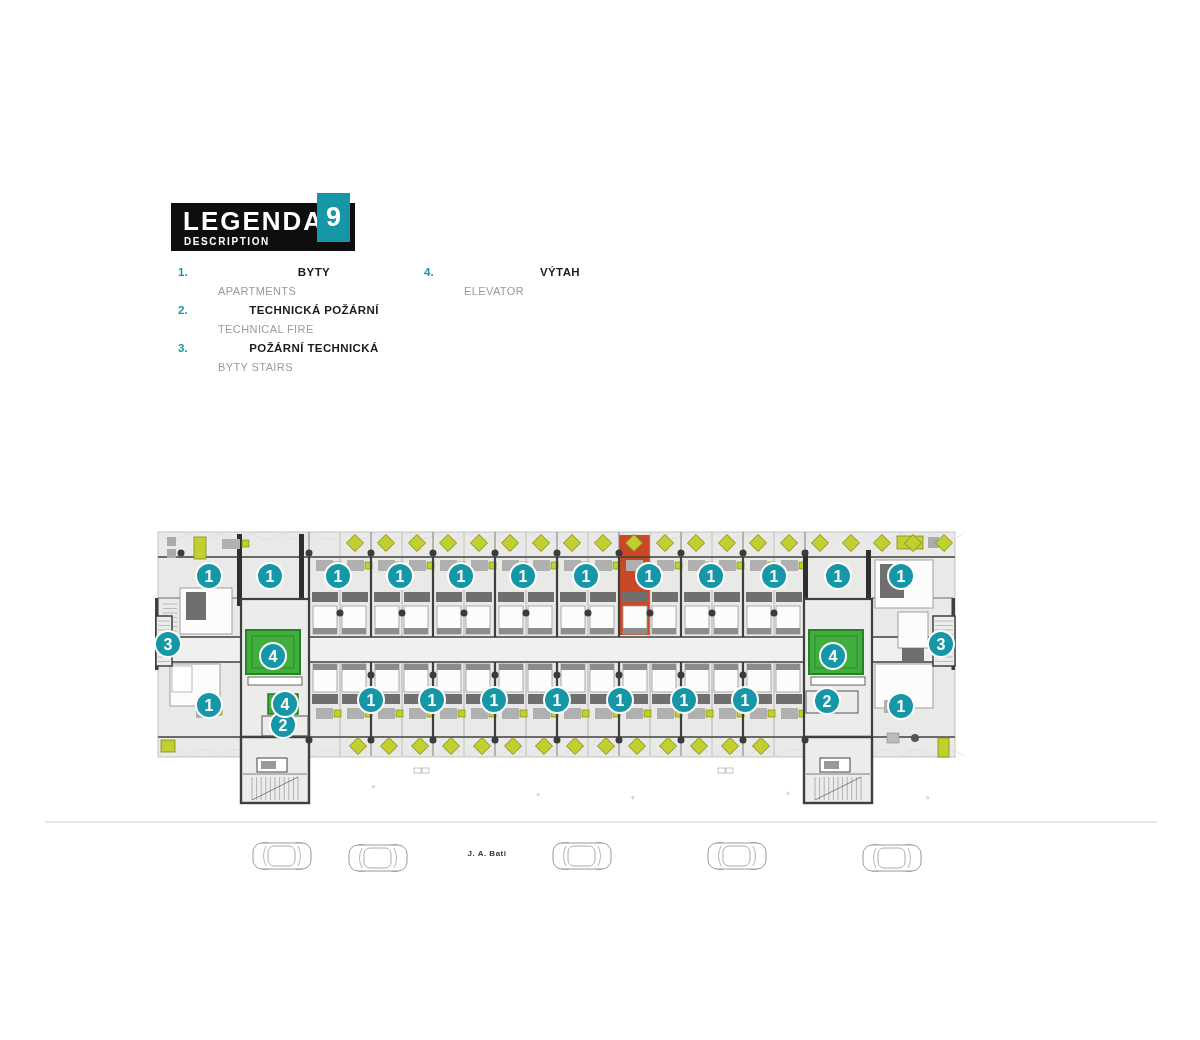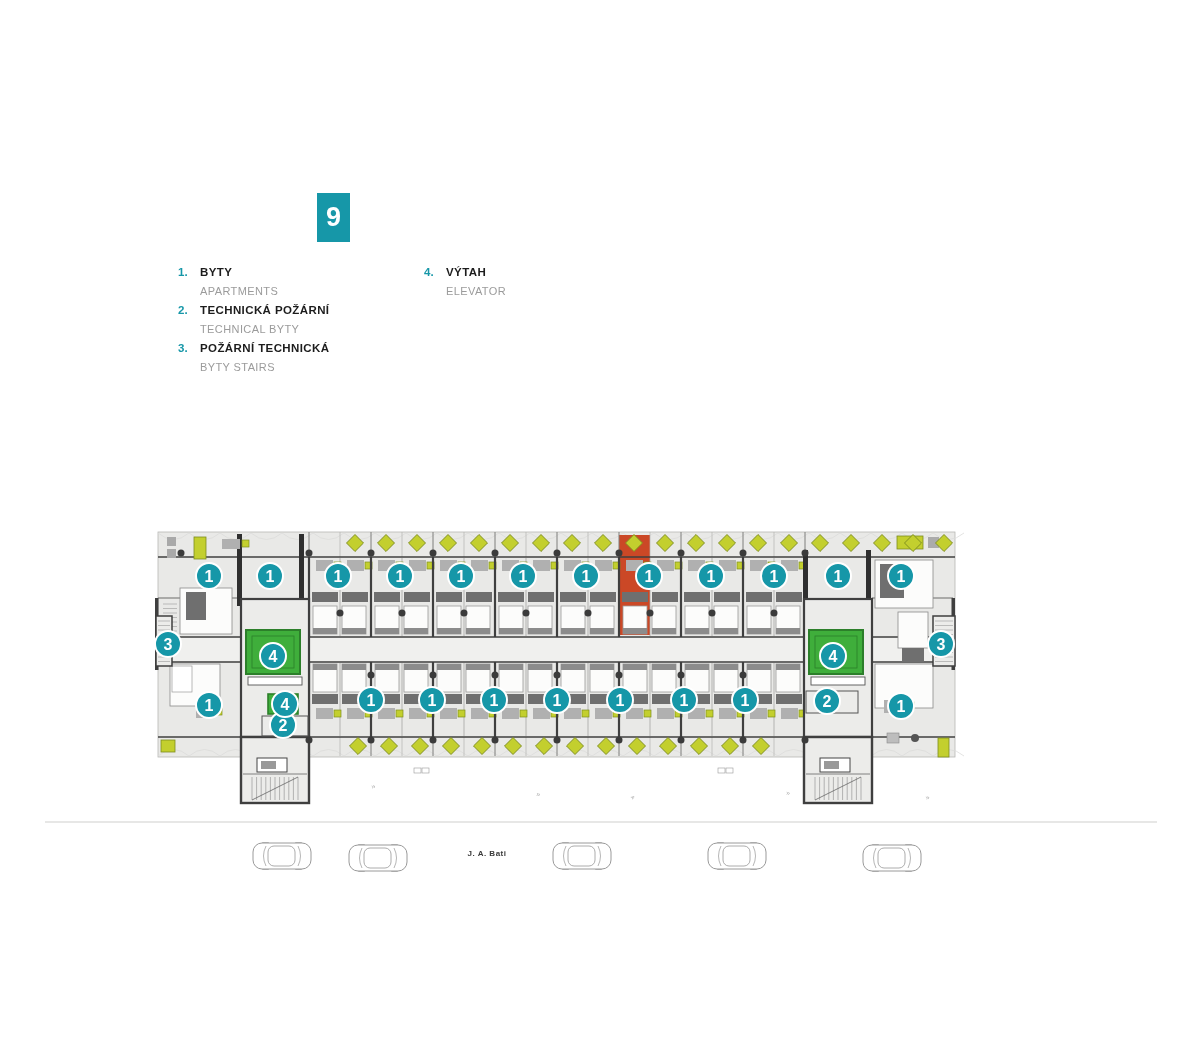--- a/index.html
+++ b/index.html
@@ -10,44 +10,48 @@
   .legend-title{position:absolute;left:12px;top:3px;font-size:26px;font-weight:bold;letter-spacing:2px;}
   .legend-sub{position:absolute;left:13px;top:33px;font-size:10px;font-weight:bold;letter-spacing:1.6px;}
   .floor-badge{position:absolute;left:317px;top:193px;width:33px;height:49px;background:#1697a8;color:#fff;
                display:flex;align-items:center;justify-content:center;font-size:27px;font-weight:bold;cursor:pointer;}
   .legend-items{position:absolute;top:263px;width:250px;}
   .col1{left:178px;}
   .col2{left:424px;}
   .l-item{display:flex;}
   .l-num{width:22px;color:#1697a8;font-weight:bold;font-size:11.5px;line-height:19px;}
   .l-txt{flex:1;}
-  .l-cs{font-size:11.5px;font-weight:bold;color:#1c1c1c;line-height:19px;letter-spacing:.4px;}
-  .l-en{font-size:11px;color:#9b9b9b;line-height:19px;letter-spacing:.4px;}
+  .l-cs{font-size:11.5px;font-weight:bold;color:#1c1c1c;line-height:19px;letter-spacing:.4px;text-align:center;}
+  .l-en{font-size:11px;color:#9b9b9b;line-height:19px;letter-spacing:.4px;margin-left:18px;}
   svg{position:absolute;left:0;top:0;}
 </style>
 </head>
 <body>
 
 <div class="page">
 
+  <div class="legend-box">
+    <div class="legend-title">LEGENDA</div>
+    <div class="legend-sub">DESCRIPTION</div>
+  </div>
   <div class="floor-badge">9</div>
 
   <div class="legend-items col1">
     <div class="l-item">
       <span class="l-num">1.</span>
       <span class="l-txt">
         <span class="l-cs" style="display:block">BYTY</span>
         <span class="l-en" style="display:block">APARTMENTS</span>
       </span>
     </div>
     <div class="l-item">
       <span class="l-num">2.</span>
       <span class="l-txt">
         <span class="l-cs" style="display:block">TECHNICKÁ POŽÁRNÍ</span>
-        <span class="l-en" style="display:block">TECHNICAL BYTY</span>
+        <span class="l-en" style="display:block">TECHNICAL FIRE</span>
       </span>
     </div>
     <div class="l-item">
       <span class="l-num">3.</span>
       <span class="l-txt">
         <span class="l-cs" style="display:block">POŽÁRNÍ TECHNICKÁ</span>
         <span class="l-en" style="display:block">BYTY STAIRS</span>
       </span>
     </div>
   </div>

